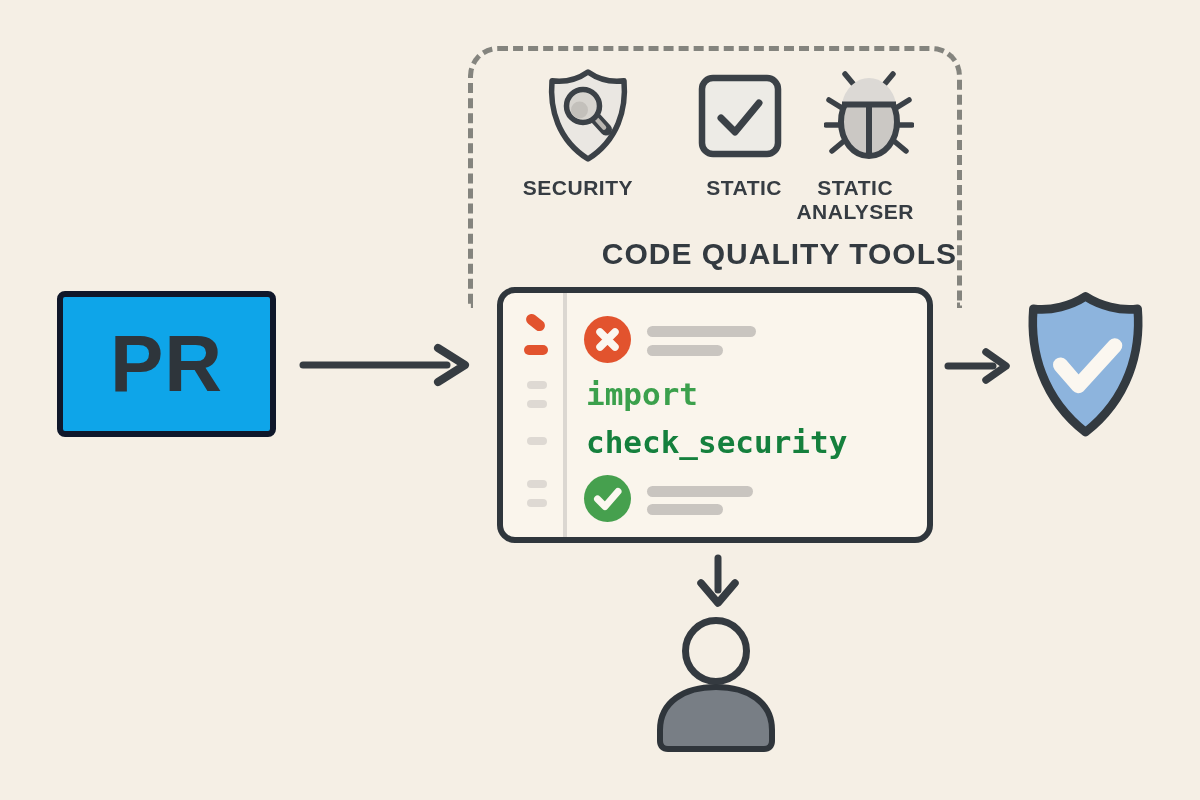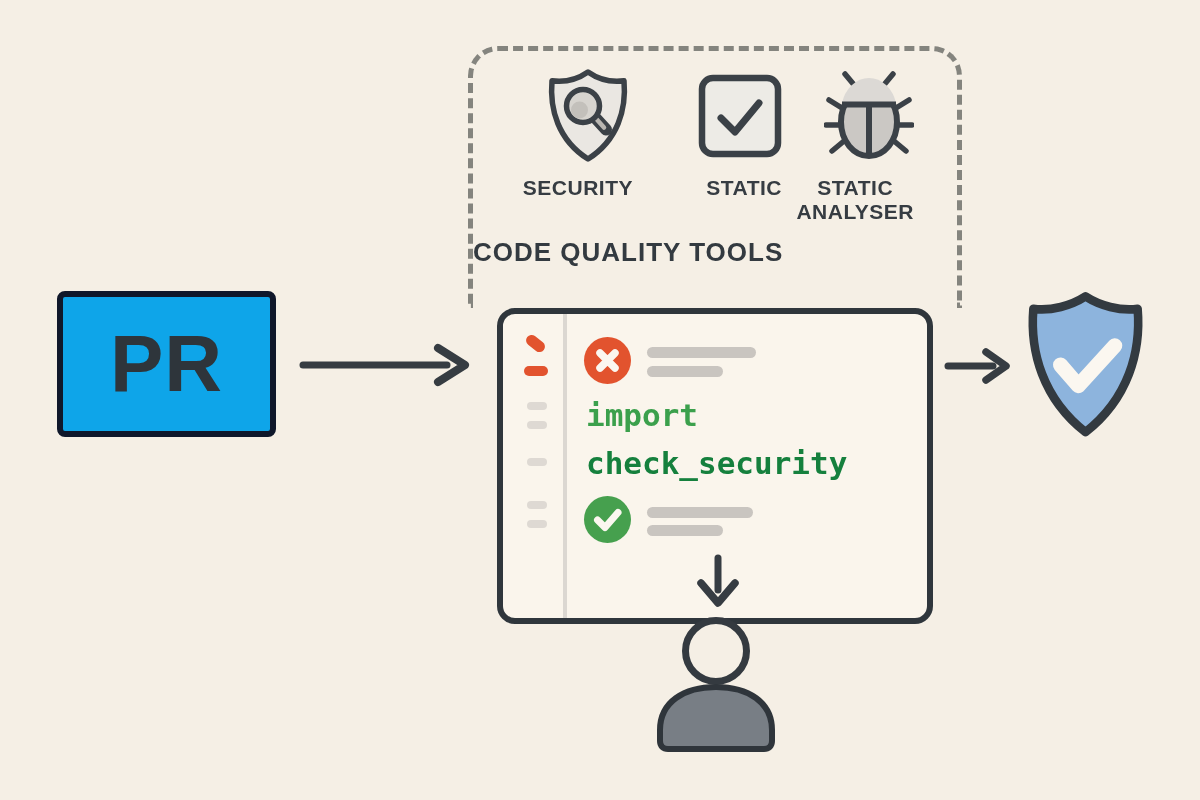--- a/index.html
+++ b/index.html
@@ -32,28 +32,28 @@
   }
   .tool-security{left:20px;}
   .tool-linters{left:169px;}
   .tool-static{left:301px;}
   .tool-icon-area{height:104px;display:flex;align-items:center;justify-content:center;}
   .tool-label{
     margin-top:8px;font-size:21px;font-weight:bold;color:#363c42;
     letter-spacing:0.5px;text-align:center;white-space:pre-line;line-height:1.15;
   }
   .tools-title{
-    position:absolute;left:0;right:0;top:186px;text-align:left;
-    font-size:26px;font-weight:bold;color:#333a40;letter-spacing:1px;
+    position:absolute;left:0;right:0;top:186px;text-align:right;
+    font-size:30px;font-weight:bold;color:#333a40;letter-spacing:1px;
   }
 
   
   .editor-panel{
-    left:497px;top:287px;width:436px;height:316px;box-sizing:border-box;
-    background:#faf5ec;border:6px solid #2f363c;border-radius:18px;margin-top:21px;
+    left:497px;top:287px;width:436px;height:256px;box-sizing:border-box;
+    background:#faf5ec;border:6px solid #2f363c;border-radius:18px;
   }
   .gutter-divider{position:absolute;left:60px;top:0;bottom:0;width:4px;background:#dbd7d1;}
   .gutter-mark{position:absolute;border-radius:6px;}
   .mark-orange{background:#e2532e;}
   .mark-gray{background:#ded9d3;}
   .g-comma{left:22px;top:24px;width:21px;height:11px;transform:rotate(38deg);}
   .g-odash{left:21px;top:52px;width:24px;height:10px;}
   .g1{left:24px;top:88px;width:20px;height:8px;}
   .g2{left:24px;top:107px;width:20px;height:8px;}
   .g3{left:24px;top:144px;width:20px;height:8px;}

